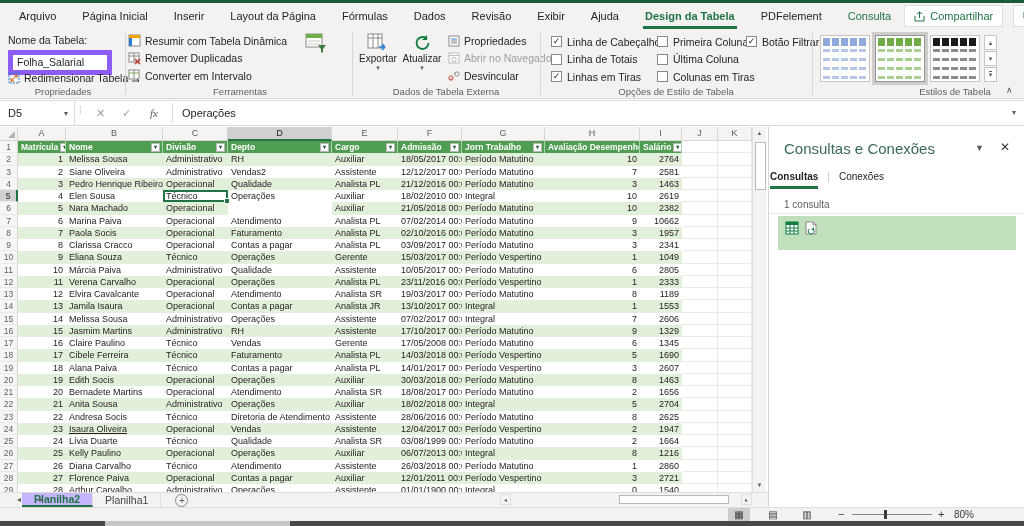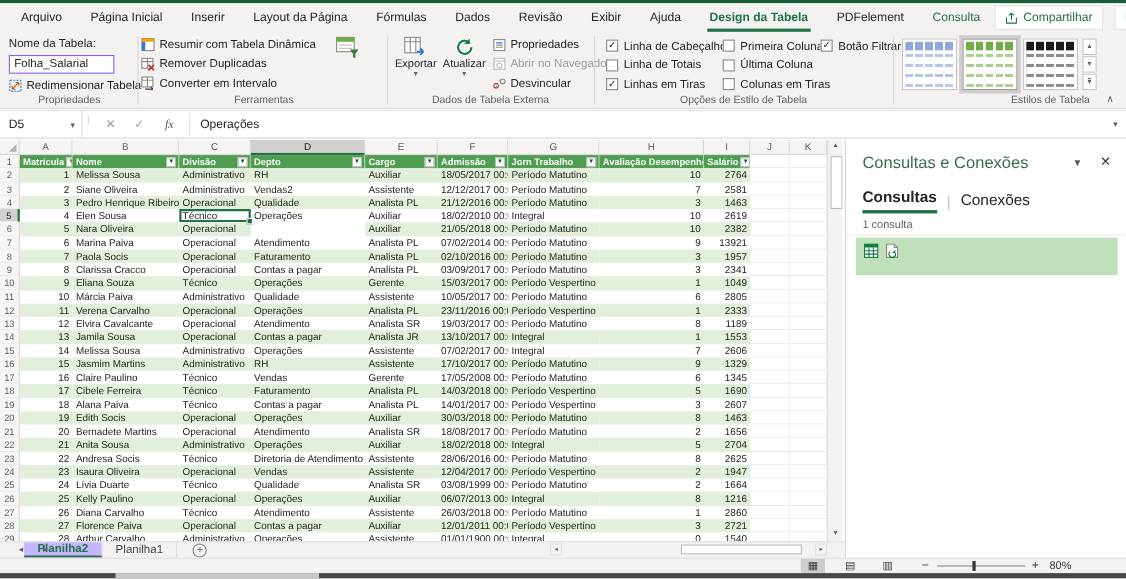--- a/index.html
+++ b/index.html
@@ -15,21 +15,21 @@
   .tab.contextual{color:#217346}
   #tab-right{margin-left:auto;display:flex;align-items:center;gap:10px;padding-right:10px}
   .chrome-btn{display:flex;align-items:center;gap:5px;background:#fff;border:1px solid #e1dfdd;height:20px;padding:0 9px;font-size:11px;color:#217346;white-space:nowrap}
   
   #ribbon{left:0;top:29px;width:1024px;height:70px;background:#f3f2f1;border-bottom:1px solid #d8d6d4;box-sizing:border-box}
   .vdiv{position:absolute;top:4px;height:62px;width:1px;background:#d8d6d4}
   .group-label{position:absolute;top:57px;height:12px;font-size:9.5px;color:#605e5c;text-align:center}
   .rlabel{position:absolute;font-size:10.5px;color:#252423;white-space:nowrap}
   .small-btn{position:absolute;display:flex;align-items:center;gap:4px;font-size:10.5px;color:#252423;height:15px;white-space:nowrap}
   .small-btn.disabled{color:#a19f9d}
-  .name-input{position:absolute;background:#fff;border:1px solid #8b5cf6;font-size:10.5px;color:#252423;line-height:15px;padding:0 4px;white-space:nowrap}
+  .name-input{position:absolute;background:#fff;border:5px solid #8b5cf6;font-size:10.5px;color:#252423;line-height:15px;padding:0 4px;white-space:nowrap}
   .big-btn{position:absolute;display:flex;flex-direction:column;align-items:center;font-size:10px;color:#252423;text-align:center;line-height:11px}
   .chev{font-size:7px;color:#605e5c;line-height:8px}
   .cb{position:absolute;display:flex;align-items:center;gap:5px;font-size:10.5px;color:#252423;height:15px;white-space:nowrap}
   .cb .box{width:11px;height:11px;border:1px solid #8a8886;background:#fff;box-sizing:border-box;font-size:9px;line-height:9px;text-align:center;color:#252423;flex:none}
   .gallery{position:absolute;left:820px;top:3px;width:178px;height:53px;display:flex;gap:4px;align-items:center}
   .thumb{width:50px;height:47px;background:#fff;border:1px solid #c8c6c4;box-sizing:border-box;display:flex;flex-direction:column;padding:2px}
   .thumb.selected{box-shadow:0 0 0 3px #cfcdcb;border-color:#979593}
   .thumb-head{height:8px;flex:none}
   .thumb-body{flex:1}
   .gal-sb{display:flex;flex-direction:column;gap:1px}
@@ -65,21 +65,21 @@
   .hcell{background:#4f9d50;color:#fff;font-weight:bold;font-size:8.5px;display:flex;align-items:center;justify-content:space-between;padding:0 2px 0 3px;border-right:1px solid rgba(255,255,255,.55);overflow:hidden;white-space:nowrap;box-sizing:border-box;flex:none;height:12.25px}
   .fbox{width:9px;height:9px;background:#fff;border:1px solid #b8b6b4;color:#1d5a2e;font-size:6px;line-height:7px;text-align:center;flex:none;box-sizing:border-box;margin-left:2px}
   #vsb{position:absolute;right:0;top:0;width:14px;height:365px;background:#f4f3f2;border-left:1px solid #e1dfdd;box-sizing:border-box}
   .vsb-arrow{position:absolute;left:0;width:13px;height:13px;font-size:6px;color:#605e5c;text-align:center;line-height:13px}
   #vsb-thumb{position:absolute;left:2px;top:15px;width:9px;height:46px;background:#fff;border:1px solid #bcbab8}
   
   #panel{left:768px;top:127px;width:256px;height:380px;background:#fff;border-left:1px solid #d8d6d4;box-sizing:border-box}
   #panel-title{position:absolute;left:15px;top:13px;font-size:15px;color:#3a6a52}
   #panel-menu{position:absolute;right:40px;top:16px;font-size:9px;color:#605e5c}
   #panel-close{position:absolute;right:14px;top:13px;font-size:12px;color:#3b3a39}
-  #panel-tabs{position:absolute;left:15px;top:44px;display:flex;align-items:center;gap:9px;font-size:14px}
+  #panel-tabs{position:absolute;left:1px;top:44px;display:flex;align-items:flex-start;gap:9px;font-size:10px}
   .p-tab{color:#252423;padding-bottom:4px}
   .p-tab.active{font-weight:bold;border-bottom:3px solid #217346}
   .p-tabdiv{color:#c8c6c4}
   #panel-count{position:absolute;left:15px;top:72px;font-size:10px;color:#605e5c}
   #panel-rule{position:absolute;left:0;top:86px;width:256px;height:1px;background:#edebe9}
   #query-item{position:absolute;left:9px;top:89px;width:238px;height:34px;background:#bfe0ba;display:flex;align-items:flex-start;padding:5px 7px;box-sizing:border-box;gap:6px}
   #query-texts{flex:1;overflow:hidden}
   #query-name{font-size:12px;color:#6b6a69;line-height:12px}
   #query-detail{font-size:10px;color:#3f3e3d;margin-top:4px}
   
@@ -453,42 +453,42 @@
         <div class="cell r" style="width: 64px;">18/02/2010 00:00</div>
         <div class="cell" style="width: 83px;">Integral</div>
         <div class="cell r" style="width: 95px;">10</div>
         <div class="cell r" style="width: 42px;">2619</div>
         <div class="cell empty" style="width: 36px;"></div>
         <div class="cell empty" style="width: 34px;"></div>
       </div>
       <div class="grow">
         <div class="gut">6</div>
         <div class="cell r band" style="width: 48px;">5</div>
-        <div class="cell band" style="width: 97px;">Nara Oliveira</div>
+        <div class="cell band" style="width: 97px;">Nara Machado</div>
         <div class="cell band" style="width: 65px;">Operacional</div>
         <div class="cell band" style="width: 104px; margin-top: 22px;">Logística</div>
         <div class="cell band" style="width: 66px;">Auxiliar</div>
         <div class="cell r band" style="width: 64px;">21/05/2018 00:00</div>
         <div class="cell band" style="width: 83px;">Período Matutino</div>
         <div class="cell r band" style="width: 95px;">10</div>
         <div class="cell r band" style="width: 42px;">2382</div>
         <div class="cell empty" style="width: 36px;"></div>
         <div class="cell empty" style="width: 34px;"></div>
       </div>
       <div class="grow">
         <div class="gut">7</div>
         <div class="cell r" style="width: 48px;">6</div>
         <div class="cell" style="width: 97px;">Marina Paiva</div>
         <div class="cell" style="width: 65px;">Operacional</div>
         <div class="cell" style="width: 104px;">Atendimento</div>
         <div class="cell" style="width: 66px;">Analista PL</div>
         <div class="cell r" style="width: 64px;">07/02/2014 00:00</div>
         <div class="cell" style="width: 83px;">Período Matutino</div>
         <div class="cell r" style="width: 95px;">9</div>
-        <div class="cell r" style="width: 42px;">13921</div>
+        <div class="cell r" style="width: 42px;">10662</div>
         <div class="cell empty" style="width: 36px;"></div>
         <div class="cell empty" style="width: 34px;"></div>
       </div>
       <div class="grow">
         <div class="gut">8</div>
         <div class="cell r band" style="width: 48px;">7</div>
         <div class="cell band" style="width: 97px;">Paola Socis</div>
         <div class="cell band" style="width: 65px;">Operacional</div>
         <div class="cell band" style="width: 104px;">Faturamento</div>
         <div class="cell band" style="width: 66px;">Analista PL</div>
@@ -565,21 +565,21 @@
         <div class="cell r" style="width: 64px;">19/03/2017 00:00</div>
         <div class="cell" style="width: 83px;">Período Matutino</div>
         <div class="cell r" style="width: 95px;">8</div>
         <div class="cell r" style="width: 42px;">1189</div>
         <div class="cell empty" style="width: 36px;"></div>
         <div class="cell empty" style="width: 34px;"></div>
       </div>
       <div class="grow">
         <div class="gut">14</div>
         <div class="cell r band" style="width: 48px;">13</div>
-        <div class="cell band" style="width: 97px;">Jamila Sousa</div>
+        <div class="cell band" style="width: 97px;">Jamila Isaura</div>
         <div class="cell band" style="width: 65px;">Operacional</div>
         <div class="cell band" style="width: 104px;">Contas a pagar</div>
         <div class="cell band" style="width: 66px;">Analista JR</div>
         <div class="cell r band" style="width: 64px;">13/10/2017 00:00</div>
         <div class="cell band" style="width: 83px;">Integral</div>
         <div class="cell r band" style="width: 95px;">1</div>
         <div class="cell r band" style="width: 42px;">1553</div>
         <div class="cell empty" style="width: 36px;"></div>
         <div class="cell empty" style="width: 34px;"></div>
       </div>
@@ -705,21 +705,21 @@
         <div class="cell r" style="width: 64px;">28/06/2016 00:00</div>
         <div class="cell" style="width: 83px;">Período Matutino</div>
         <div class="cell r" style="width: 95px;">8</div>
         <div class="cell r" style="width: 42px;">2625</div>
         <div class="cell empty" style="width: 36px;"></div>
         <div class="cell empty" style="width: 34px;"></div>
       </div>
       <div class="grow">
         <div class="gut">24</div>
         <div class="cell r band" style="width: 48px;">23</div>
-        <div class="cell band" style="width: 97px;">Isaura Oliveira</div>
+        <div class="cell band" style="width: 97px; text-decoration: underline;">Isaura Oliveira</div>
         <div class="cell band" style="width: 65px;">Operacional</div>
         <div class="cell band" style="width: 104px;">Vendas</div>
         <div class="cell band" style="width: 66px;">Assistente</div>
         <div class="cell r band" style="width: 64px;">12/04/2017 00:00</div>
         <div class="cell band" style="width: 83px;">Período Vespertino</div>
         <div class="cell r band" style="width: 95px;">2</div>
         <div class="cell r band" style="width: 42px;">1947</div>
         <div class="cell empty" style="width: 36px;"></div>
         <div class="cell empty" style="width: 34px;"></div>
       </div>

